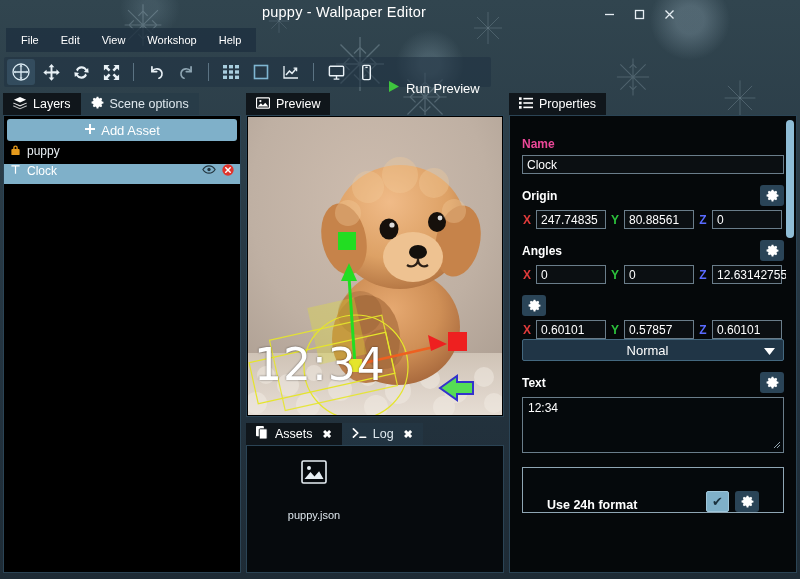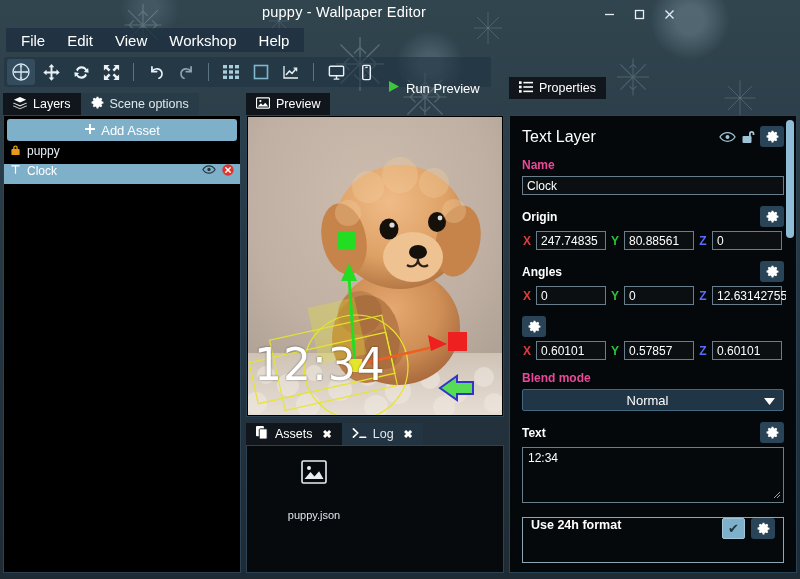--- a/index.html
+++ b/index.html
@@ -26,21 +26,21 @@
   .title-text{position:absolute;left:0;right:0;top:4px;text-align:center;
       font-size:14.5px;color:#ffffff;letter-spacing:.2px;}
   .winbtns{position:absolute;right:4px;top:0;height:28px;display:flex;align-items:center;}
   .winbtn{width:30px;height:22px;display:flex;align-items:center;justify-content:center;
       color:#e6eef3;font-size:13px;}
   .winbtn svg{display:block;}
 
   
   .menubar{position:absolute;left:6px;top:28px;height:24px;display:flex;align-items:center;
       background:rgba(29,48,63,.78);padding:0 4px;}
-  .menu-item{padding:3px 11px;font-size:15px;color:#ffffff;}
+  .menu-item{padding:3px 11px;font-size:11px;color:#ffffff;}
 
   
   .toolbar{position:absolute;left:4px;top:57px;height:30px;display:flex;align-items:center;gap:2px;
       background:rgba(31,50,65,.55);padding:0 3px;border-radius:2px;}
   .tb{width:28px;height:26px;display:flex;align-items:center;justify-content:center;color:#e9f1f6;}
   .tb.active{background:rgba(108,160,190,.20);border-radius:3px;}
   .tb svg{display:block;}
   .tbsep{width:1px;height:18px;background:#6e8798;margin:0 6px;opacity:.75;}
   .runprev{display:flex;align-items:center;gap:5px;padding:2px 8px 2px 4px;color:#fff;font-size:13px;margin-top:32px;}
 
@@ -99,21 +99,21 @@
   .ax.x{color:#e03b3b;} .ax.y{color:#2cc23c;} .ax.z{color:#5a6bff;}
   .xyz .inp{width:70px;}
   .combo{width:262px;height:22px;background:#203546;border:1px solid #44687f;
       color:#ffffff;font-size:13px;display:flex;align-items:center;padding:0 8px;
       box-sizing:border-box;border-radius:2px;}
   .combo .cl{flex:1;text-align:center;}
   .ta{width:262px;height:56px;background:#05090c;border:1px solid #6a7d8a;color:#fff;
       font-size:12px;padding:3px 5px;box-sizing:border-box;position:relative;}
   .ta .grip{position:absolute;right:2px;bottom:1px;color:#93a5b0;font-size:9px;}
   .grpbox{width:262px;height:46px;margin-top:14px;border:1px solid #8fa6b4;
-      background:#05090c;box-sizing:border-box;display:flex;align-items:flex-start;padding:0 8px;}
+      background:#05090c;box-sizing:border-box;display:flex;align-items:flex-end;padding:0 24px;}
   .grpbox .gl{flex:1;font-size:12.5px;color:#ffffff;font-weight:bold;}
   .chk{width:21px;height:19px;background:#7fb0c9;border:1px solid #9fc6da;border-radius:2px;
       display:flex;align-items:center;justify-content:center;color:#19303d;font-size:13px;margin-right:6px;}
   .scroll-track{position:absolute;right:2px;top:2px;width:8px;height:452px;background:#05080a;}
   .scroll-thumb{position:absolute;right:2px;top:4px;width:8px;height:118px;
       background:#8fbdd6;border-radius:4px;}
 </style>
 </head>
 <body>
 
@@ -507,21 +507,21 @@
         <svg width="26" height="24" viewBox="0 0 26 24" fill="none" stroke="#e7eff4" stroke-width="1.6">
           <rect x="1" y="1" width="24" height="22" rx="1.5"></rect>
           <circle cx="8" cy="8" r="2" fill="#e7eff4" stroke="none"></circle>
           <path d="M3.5 19l6-7 4 4.4 4.6-5.2 4.4 7.8z" fill="#e7eff4" stroke="none"></path>
         </svg>
       </span>
       <span class="label">puppy.json</span>
     </div>
   </div>
 
-  <div class="tabrow" style="left:509px;top:77px;">
+  <div class="tabrow" style="left:509px;top:93px;">
     <div class="tab sel">
       <span>
         <svg width="14" height="12" viewBox="0 0 16 13" fill="#ffffff">
           <rect x="0" y="0" width="3" height="3"></rect>
             <rect x="5" y="0.6" width="11" height="1.8"></rect>
           <rect x="0" y="5" width="3" height="3"></rect>
             <rect x="5" y="5.6" width="11" height="1.8"></rect>
           <rect x="0" y="10" width="3" height="3"></rect>
             <rect x="5" y="10.6" width="11" height="1.8"></rect>
         </svg>
@@ -529,41 +529,20 @@
       <span>Properties</span>
     </div>
   </div>
 
   <div class="props-panel">
     <div class="scroll-track"></div>
     <div class="scroll-thumb"></div>
 
     <div class="props-inner">
 
-      <div class="props-title">
-        <span class="ttl">Text Layer</span>
-        <span class="hdr-icon">
-          <svg width="17" height="12" viewBox="0 0 18 12" fill="none" stroke="#9fc4d8" stroke-width="1.4">
-            <path d="M1 6s3-4.6 8-4.6S17 6 17 6s-3 4.6-8 4.6S1 6 1 6z"></path>
-            <circle cx="9" cy="6" r="2.1" fill="#9fc4d8" stroke="none"></circle>
-          </svg>
-        </span>
-        <span class="hdr-icon">
-          <svg width="16" height="16" viewBox="0 0 16 16" fill="#9fc4d8">
-            <rect x="1.5" y="7" width="9" height="7" rx="1"></rect>
-            <path d="M8 7V4.6a2.7 2.7 0 015.4 0V6h-1.8V4.6a.9.9 0 00-1.8 0V7z"></path>
-          </svg>
-        </span>
-        <span class="gearbtn">
-          <svg width="13" height="13" viewBox="0 0 16 16" fill="#ffffff">
-            <path d="M8 5.2A2.8 2.8 0 108 10.8 2.8 2.8 0 008 5.2zm0 1.6a1.2 1.2 0 110 2.4 1.2 1.2 0 010-2.4z"></path>
-            <path d="M6.9.8h2.2l.3 1.8 1.3.6 1.6-.9 1.5 1.5-.9 1.6.6 1.3 1.8.3v2.2l-1.8.3-.6 1.3.9 1.6-1.5 1.5-1.6-.9-1.3.6-.3 1.8H6.9l-.3-1.8-1.3-.6-1.6.9-1.5-1.5.9-1.6-.6-1.3L.7 9.1V6.9l1.8-.3.6-1.3-.9-1.6L3.7 2.2l1.6.9 1.3-.6z"></path>
-          </svg>
-        </span>
-      </div>
 
       <div class="fld-label">Name</div>
       <div class="inp name-inp">Clock</div>
 
       <div class="row-label">
         <span class="t">Origin</span>
         <span class="gearbtn">
           <svg width="13" height="13" viewBox="0 0 16 16" fill="#ffffff">
             <path d="M8 5.2A2.8 2.8 0 108 10.8 2.8 2.8 0 008 5.2zm0 1.6a1.2 1.2 0 110 2.4 1.2 1.2 0 010-2.4z"></path>
             <path d="M6.9.8h2.2l.3 1.8 1.3.6 1.6-.9 1.5 1.5-.9 1.6.6 1.3 1.8.3v2.2l-1.8.3-.6 1.3.9 1.6-1.5 1.5-1.6-.9-1.3.6-.3 1.8H6.9l-.3-1.8-1.3-.6-1.6.9-1.5-1.5.9-1.6-.6-1.3L.7 9.1V6.9l1.8-.3.6-1.3-.9-1.6L3.7 2.2l1.6.9 1.3-.6z"></path>
@@ -607,21 +586,20 @@
       </div>
       <div class="xyz">
         <span class="ax x">X</span>
         <span class="inp">0.60101</span>
         <span class="ax y">Y</span>
         <span class="inp">0.57857</span>
         <span class="ax z">Z</span>
         <span class="inp">0.60101</span>
       </div>
 
-      <div class="fld-label">Blend mode</div>
       <div class="combo">
         <span class="cl">Normal</span>
         <span>
           <svg width="11" height="7" viewBox="0 0 11 7">
               <path d="M0 0h11L5.5 7z" fill="#ffffff"></path>
             </svg>
         </span>
       </div>
 
       <div class="row-label">

